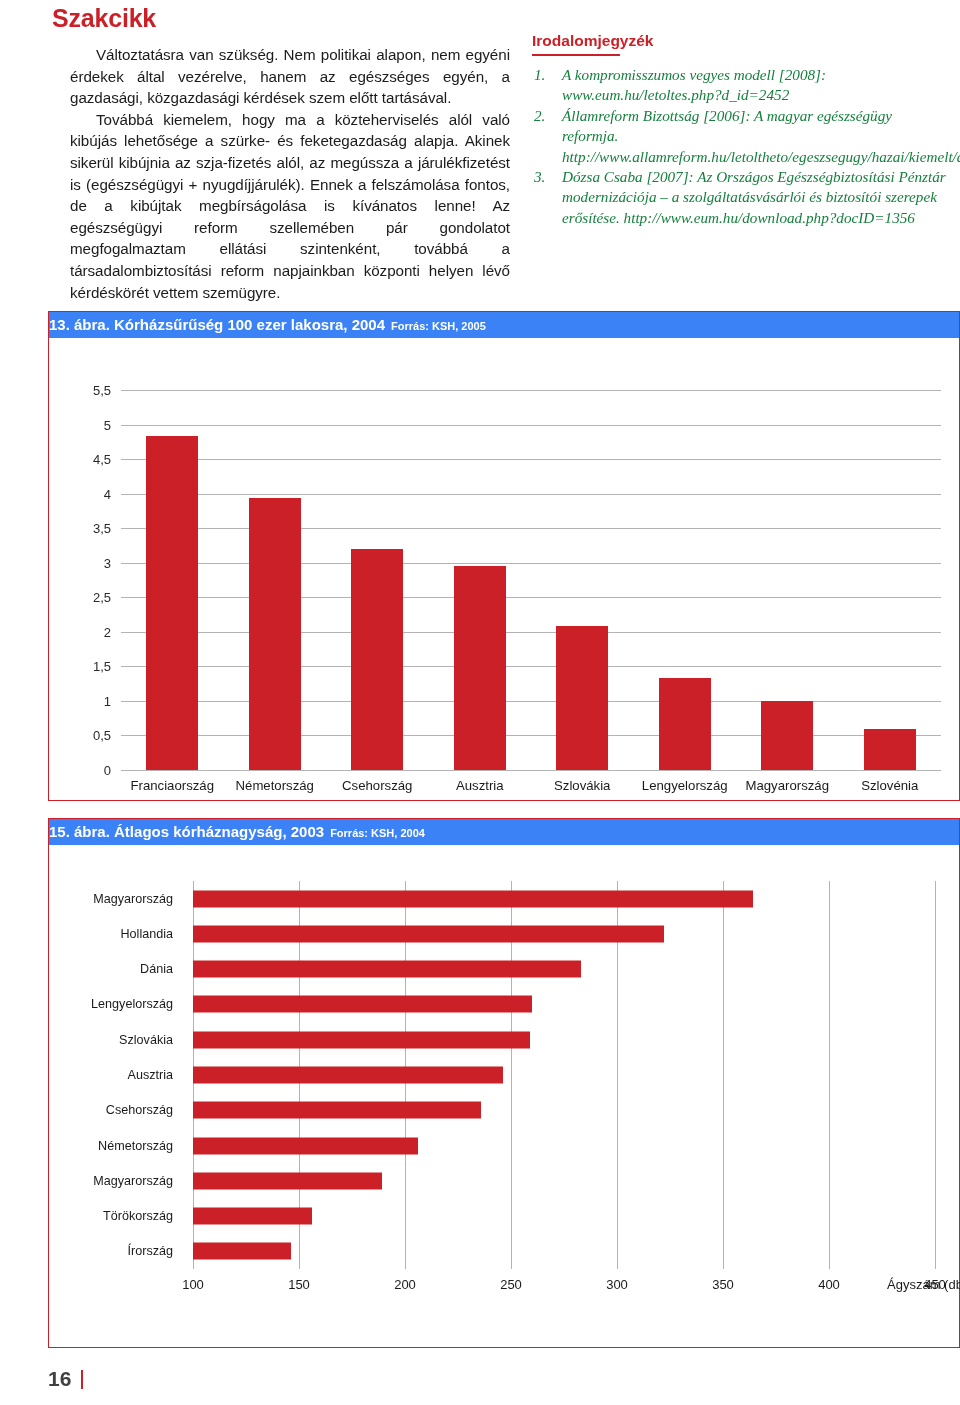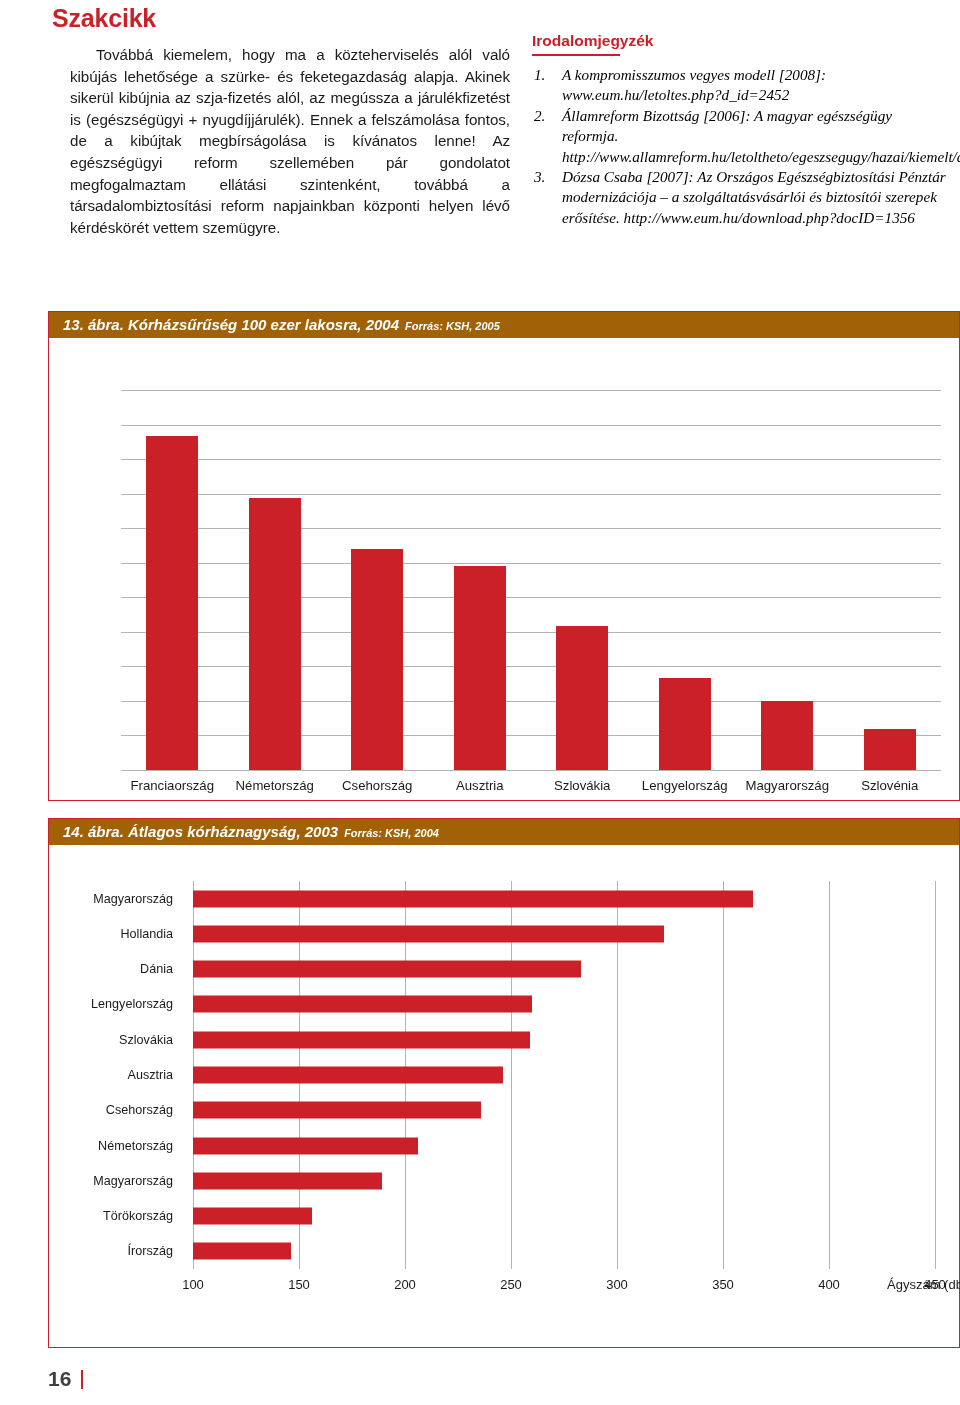--- a/index.html
+++ b/index.html
@@ -39,42 +39,40 @@
   }
   ol.refs { list-style: none; counter-reset: r; }
   ol.refs > li {
     counter-increment: r;
     position: relative;
     padding-left: 30px;
     font-family: "Liberation Serif", serif;
     font-style: italic;
     font-size: 15.2px;
     line-height: 20.4px;
-    color: #000000;
+    color: #15803d;
     margin-bottom: 0px;
   }
   ol.refs > li::before {
     content: counter(r) ".";
     position: absolute; left: 2px; top: 0;
     font-style: italic;
   }
 
   
   .figure {
     position: absolute; left: 24px; width: 912px;
     border: 1px solid #cb2027;
     background: #ffffff;
   }
   .fig-caption {
-    background: #a16207; color: #ffffff;
+    background: #3b82f6; color: #ffffff;
     height: 26px; line-height: 26px;
-    padding-left: 14px;
     font-size: 15px; font-weight: bold;
     white-space: nowrap;
-    font-style: italic;
   }
   .fig-caption .src {
     font-size: 11px; font-weight: bold; margin-left: 6px;
   }
 
   
   #fig13 { top: 311px; height: 490px; }
   .v-chart { position: relative; height: 462px; }
   .v-plot {
     position: absolute;
@@ -145,38 +143,53 @@
   .foot-txt { font-size: 15.2px; color: #cb2027; letter-spacing: 0.1px; }
 </style>
 </head>
 <body>
 
 <div class="page">
 
   <div class="section-title">Szakcikk</div>
 
   <div class="col-left">
+    <p>Változtatásra van szükség. Nem politikai alapon, nem egyéni érdekek által vezérelve, hanem az egészséges egyén, a gazdasági, közgazdasági kérdések szem előtt tartásával.</p>
     <p>Továbbá kiemelem, hogy ma a közteherviselés alól való kibújás lehetősége a szürke- és feketegazdaság alapja. Akinek sikerül kibújnia az szja-fizetés alól, az megússza a járulékfizetést is (egészségügyi + nyugdíjjárulék). Ennek a felszámolása fontos, de a kibújtak megbírságolása is kívánatos lenne! Az egészségügyi reform szellemében pár gondolatot megfogalmaztam ellátási szintenként, továbbá a társadalombiztosítási reform napjainkban központi helyen lévő kérdéskörét vettem szemügyre.</p>
   </div>
 
   <div class="col-right">
     <div class="ref-head">Irodalomjegyzék</div>
     <div class="ref-rule"></div>
     <ol class="refs">
       <li>A kompromisszumos vegyes modell [2008]: www.eum.hu/letoltes.php?d_id=2452</li>
       <li>Államreform Bizottság [2006]: A magyar egészségügy reformja. http://www.allamreform.hu/letoltheto/egeszsegugy/hazai/kiemelt/arb_eureform_mcs.pdf</li>
       <li>Dózsa Csaba [2007]: Az Országos Egészségbiztosítási Pénztár modernizációja – a szolgáltatásvásárlói és biztosítói szerepek erősítése. http://www.eum.hu/download.php?docID=1356</li>
     </ol>
   </div>
 
   <div class="figure" id="fig13">
     <div class="fig-caption">
       <span>13. ábra. Kórházsűrűség 100 ezer lakosra, 2004</span><span class="src">Forrás: KSH, 2005</span>
     </div>
     <div class="v-chart">
+      <div class="v-ylabels" id="v-ylabels">
+          <span style="top: 0px;">5,5</span>
+          <span style="top: 34.5455px;">5</span>
+          <span style="top: 69.0909px;">4,5</span>
+          <span style="top: 103.636px;">4</span>
+          <span style="top: 138.182px;">3,5</span>
+          <span style="top: 172.727px;">3</span>
+          <span style="top: 207.273px;">2,5</span>
+          <span style="top: 241.818px;">2</span>
+          <span style="top: 276.364px;">1,5</span>
+          <span style="top: 310.909px;">1</span>
+          <span style="top: 345.455px;">0,5</span>
+          <span style="top: 380px;">0</span>
+        </div>
       <div class="v-plot">
         <div class="v-grid" id="v-grid">
             <div class="gl" style="top: 0px;"></div>
             <div class="gl" style="top: 34.5455px;"></div>
             <div class="gl" style="top: 69.0909px;"></div>
             <div class="gl" style="top: 103.636px;"></div>
             <div class="gl" style="top: 138.182px;"></div>
             <div class="gl" style="top: 172.727px;"></div>
             <div class="gl" style="top: 207.273px;"></div>
             <div class="gl" style="top: 241.818px;"></div>
@@ -220,21 +233,21 @@
           <span>Szlovákia</span>
           <span>Lengyelország</span>
           <span>Magyarország</span>
           <span>Szlovénia</span>
         </div>
     </div>
   </div>
 
   <div class="figure" id="fig14">
     <div class="fig-caption">
-      <span>14. ábra. Átlagos kórháznagyság, 2003</span><span class="src">Forrás: KSH, 2004</span>
+      <span>15. ábra. Átlagos kórháznagyság, 2003</span><span class="src">Forrás: KSH, 2004</span>
     </div>
     <div class="h-chart">
       <div class="h-cats" id="h-cats">
           <span style="top: 17.6364px;">Magyarország</span>
           <span style="top: 52.9091px;">Hollandia</span>
           <span style="top: 88.1818px;">Dánia</span>
           <span style="top: 123.455px;">Lengyelország</span>
           <span style="top: 158.727px;">Szlovákia</span>
           <span style="top: 194px;">Ausztria</span>
           <span style="top: 229.273px;">Csehország</span>

